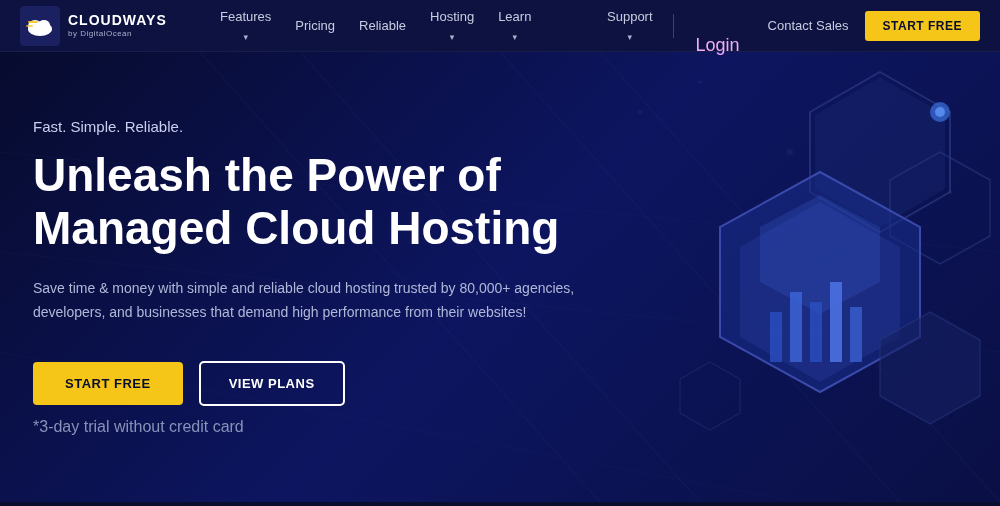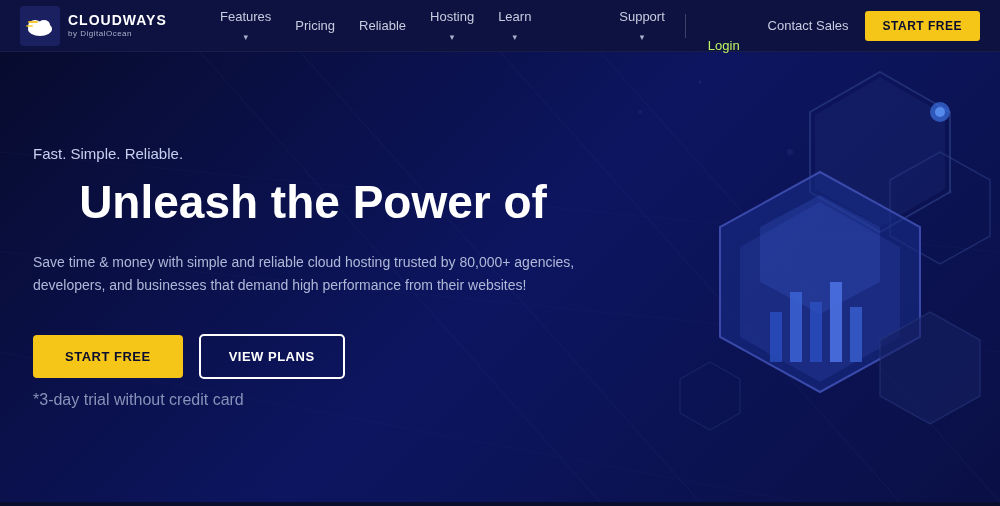--- a/index.html
+++ b/index.html
@@ -72,22 +72,22 @@
       height: 24px;
       background: rgba(255,255,255,0.2);
       margin: 0 6px;
     }
     .nav-right {
       display: flex;
       align-items: center;
       gap: 4px;
     }
     .nav-login {
-      color: #bef264;
-      font-size: 13px;
+      color: #f0abfc;
+      font-size: 18px;
       padding: 6px 12px;
       cursor: pointer;
       margin-top: 39px;
     }
     .nav-contact {
       color: #c8cce0;
       font-size: 13px;
       padding: 6px 12px;
       cursor: pointer;
     }
@@ -143,21 +143,20 @@
       font-size: 15px;
       margin-bottom: 14px;
       font-weight: 400;
     }
     .hero-title {
       color: #ffffff;
       font-size: 46px;
       font-weight: 800;
       line-height: 1.15;
       margin-bottom: 22px;
-      text-align: center;
     }
     .hero-desc {
       color: #b0b8d8;
       font-size: 14px;
       line-height: 1.7;
       margin-bottom: 36px;
       max-width: 560px;
     }
     .hero-buttons {
       display: flex;
@@ -297,20 +296,21 @@
       <rect x="310" y="250" width="12" height="60" fill="#2a50c0" opacity="0.8"></rect>
       <rect x="330" y="230" width="12" height="80" fill="#4a70e0" opacity="0.9"></rect>
       <rect x="350" y="255" width="12" height="55" fill="#3a60d0" opacity="0.8"></rect>
     </svg>
   </div>
 
   <div class="hero-content">
     <p class="hero-tagline">Fast. Simple. Reliable.</p>
     <h1 class="hero-title">
       <span>Unleash the Power of</span><br>
+      <span>Managed Cloud Hosting</span>
     </h1>
     <p class="hero-desc">Save time &amp; money with simple and reliable cloud hosting trusted by 80,000+ agencies, developers, and businesses that demand high performance from their websites!</p>
     <div class="hero-buttons">
       <button class="btn-start-hero">START FREE</button>
       <button class="btn-view-plans">VIEW PLANS</button>
     </div>
     <p class="hero-trial">*3-day trial without credit card</p>
   </div>
 
 </section>

